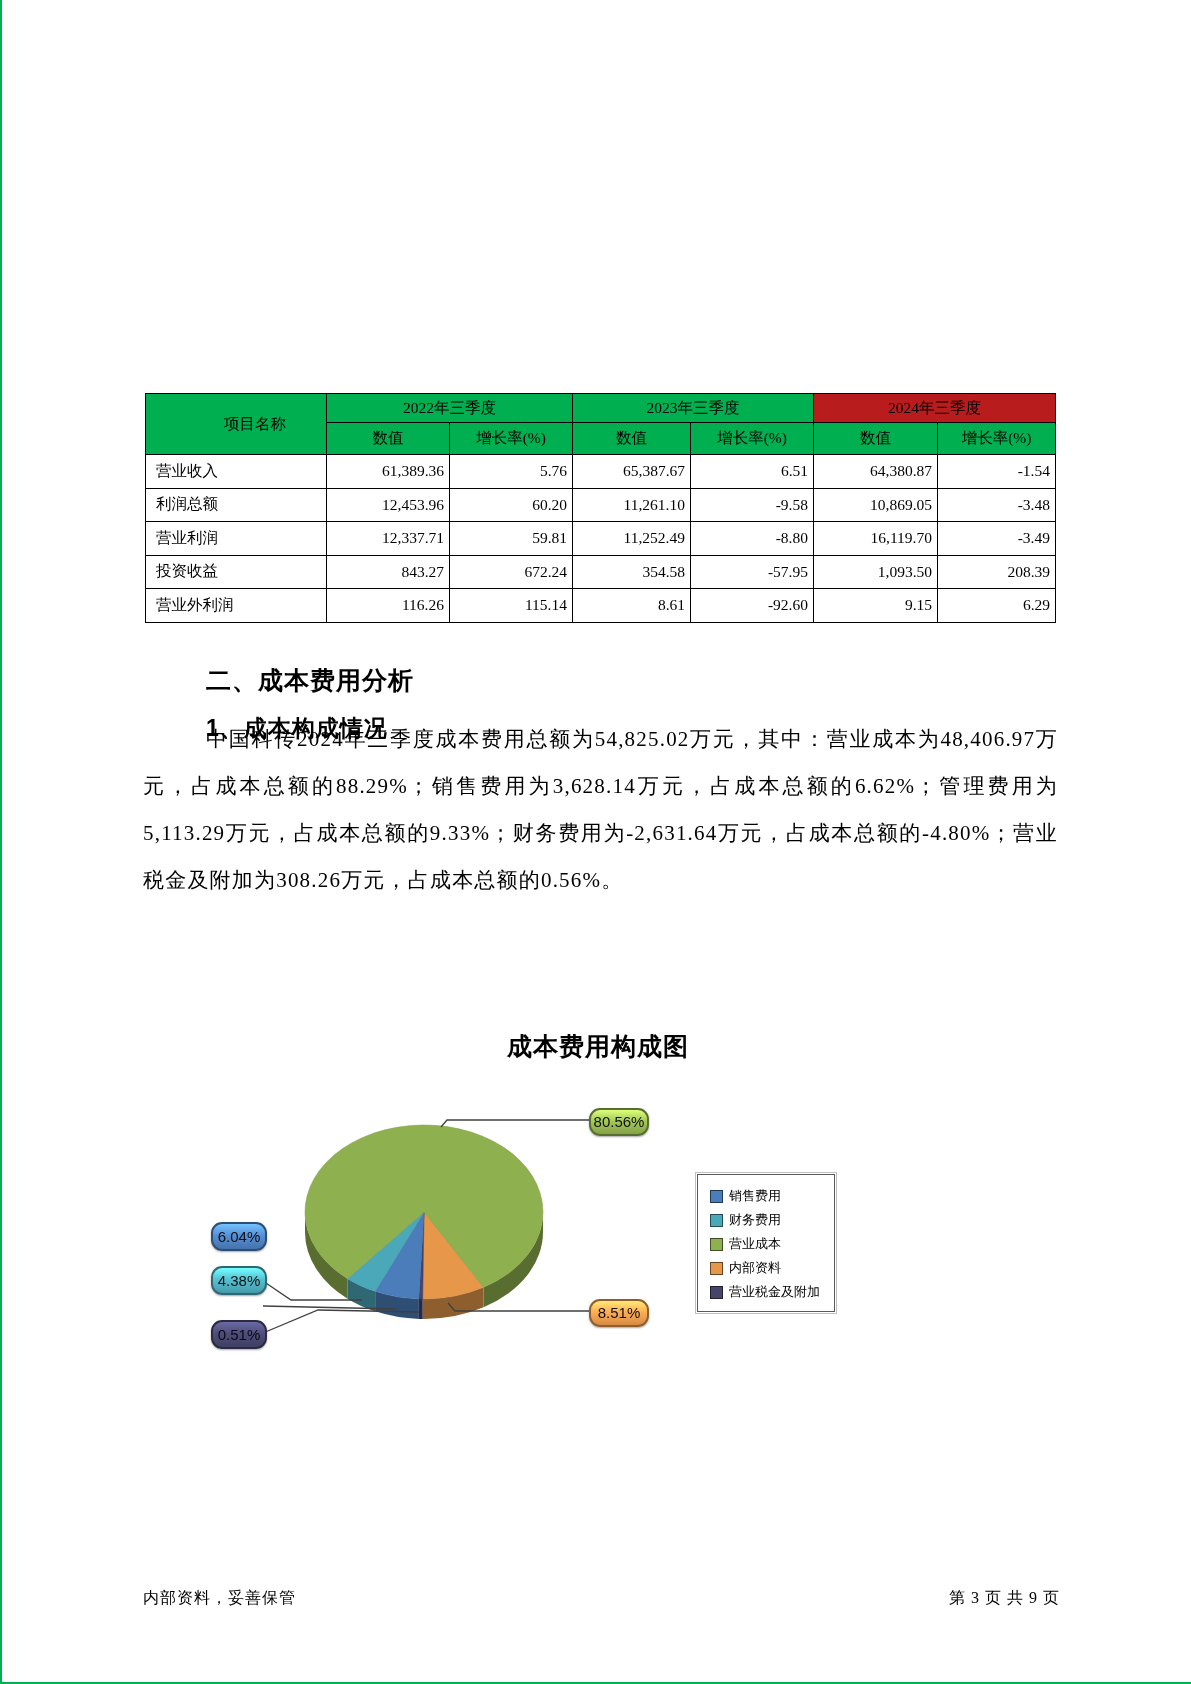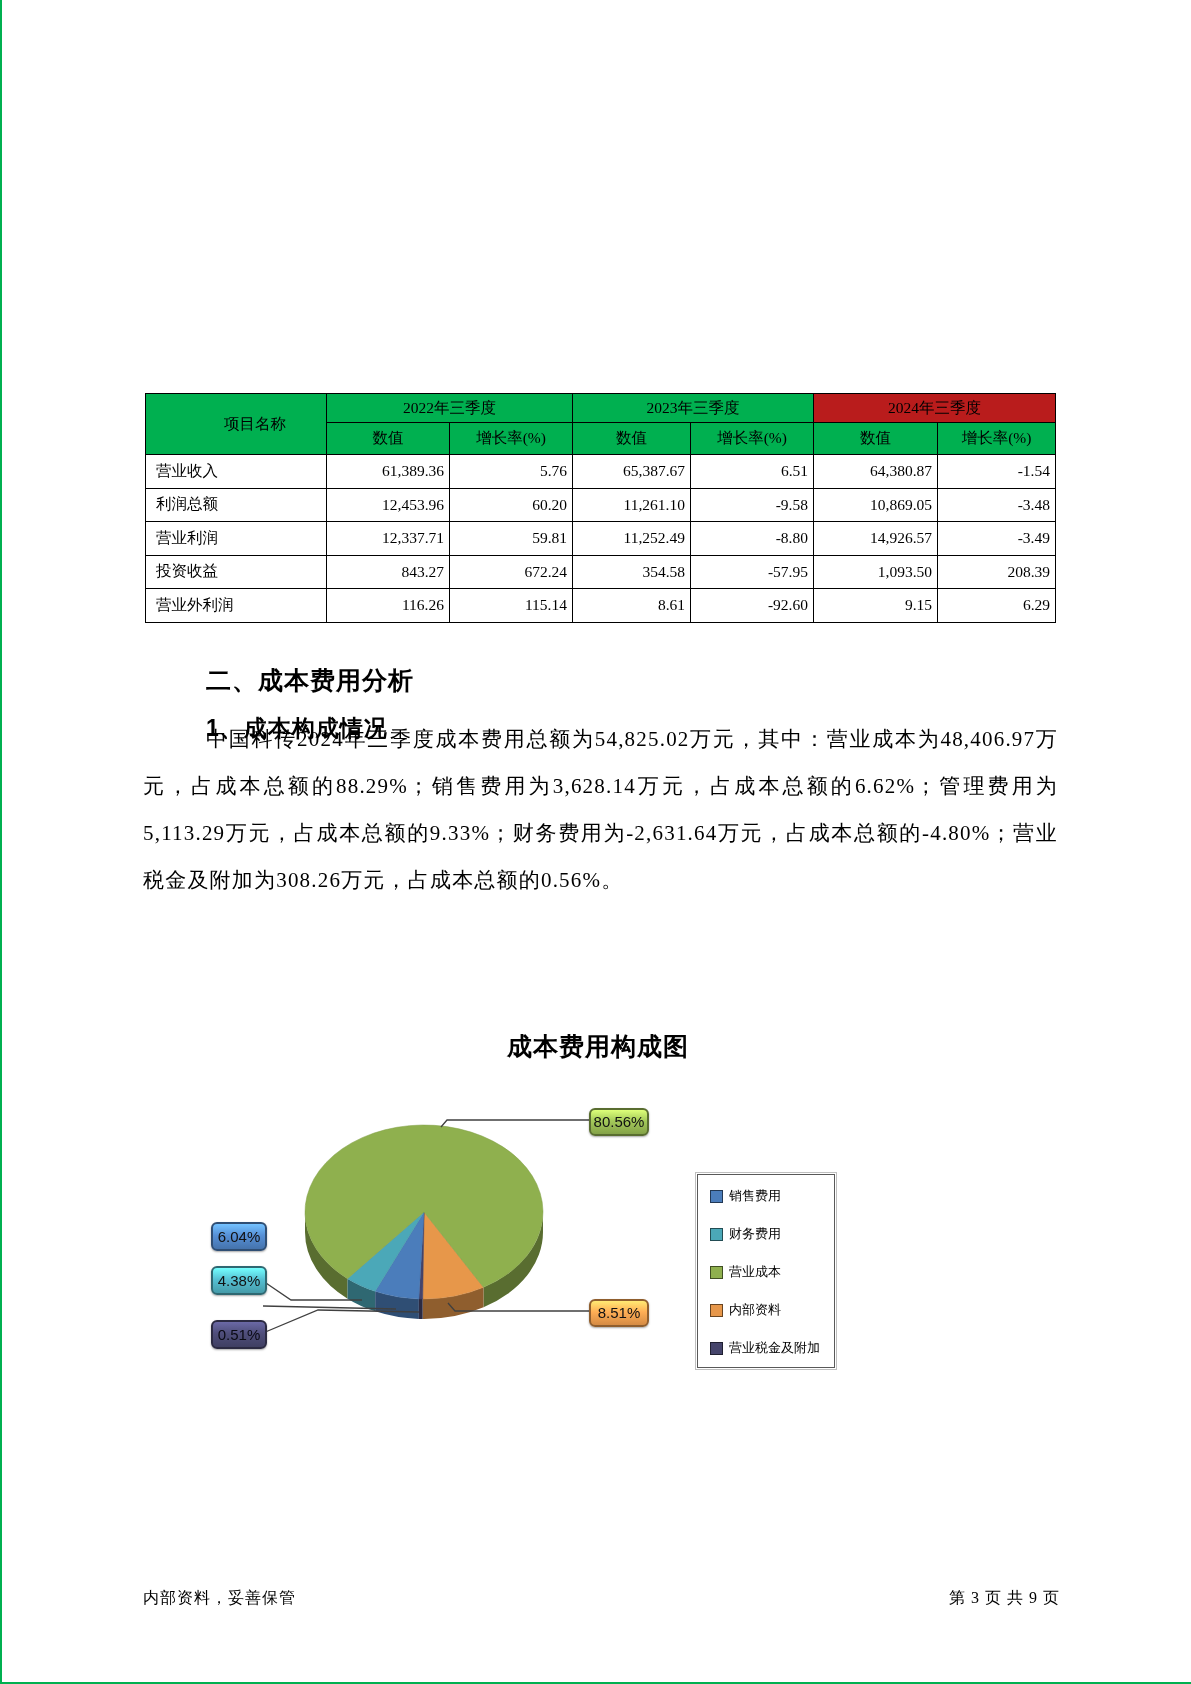--- a/index.html
+++ b/index.html
@@ -28,33 +28,33 @@
           font-weight:900;letter-spacing:1px;}
   .h1{top:664px;font-size:25px;}
   .h2{top:713px;font-size:23px;}
 
   .chart-title{position:absolute;left:183px;top:1030px;width:830px;text-align:center;
                font-family:"Liberation Sans","DejaVu Sans",sans-serif;font-weight:900;
                font-size:25px;letter-spacing:1px;}
 
   .pie-layer{position:absolute;left:0;top:0;width:1191px;height:1684px;pointer-events:none;}
 
-  .callout{position:absolute;border-radius:6px;text-align:center;
+  .callout{position:absolute;border-radius:11px;text-align:center;
            font-family:"Liberation Sans","DejaVu Sans",sans-serif;font-size:15px;
            color:#111;box-shadow:0 1px 2px rgba(0,0,0,.35);}
   .cb-green {left:589px;top:1108px;width:56px;height:24px;line-height:24px;}
   .cb-teal  {left:211px;top:1266px;width:52px;height:25px;line-height:25px;}
   .cb-blue  {left:211px;top:1222px;width:52px;height:25px;line-height:25px;}
   .cb-navy  {left:211px;top:1320px;width:52px;height:25px;line-height:25px;color:#0a0a14;}
   .cb-orange{left:589px;top:1299px;width:56px;height:24px;line-height:24px;}
 
   .legend{position:absolute;left:697px;top:1174px;width:138px;background:#fff;
           border:1px solid #595959;outline:1px solid #bfbfbf;outline-offset:1px;
           padding:12px 6px 10px 12px;box-sizing:border-box;
-          display:flex;flex-direction:column;gap:20px;
+          display:flex;flex-direction:column;gap:6px;
           font-family:Liberation Mono, monospace;font-size:13px;}
   .legend .item{display:flex;align-items:center;gap:6px;}
   .legend .sw{width:11px;height:11px;flex:0 0 11px;}
 
   .footer-left{position:absolute;left:143px;top:1588px;font-size:16px;letter-spacing:1px;}
   .footer-right{position:absolute;left:860px;top:1588px;width:200px;text-align:right;
                 font-size:16px;letter-spacing:1px;}
 </style>
 </head>
 <body>
@@ -110,21 +110,21 @@
             <td class="num">-9.58</td>
             <td class="num">10,869.05</td>
             <td class="num">-3.48</td>
           </tr>
           <tr>
             <td class="lbl">营业利润</td>
             <td class="num">12,337.71</td>
             <td class="num">59.81</td>
             <td class="num">11,252.49</td>
             <td class="num">-8.80</td>
-            <td class="num">14,926.57</td>
+            <td class="num">16,119.70</td>
             <td class="num">-3.49</td>
           </tr>
           <tr>
             <td class="lbl">投资收益</td>
             <td class="num">843.27</td>
             <td class="num">672.24</td>
             <td class="num">354.58</td>
             <td class="num">-57.95</td>
             <td class="num">1,093.50</td>
             <td class="num">208.39</td>

